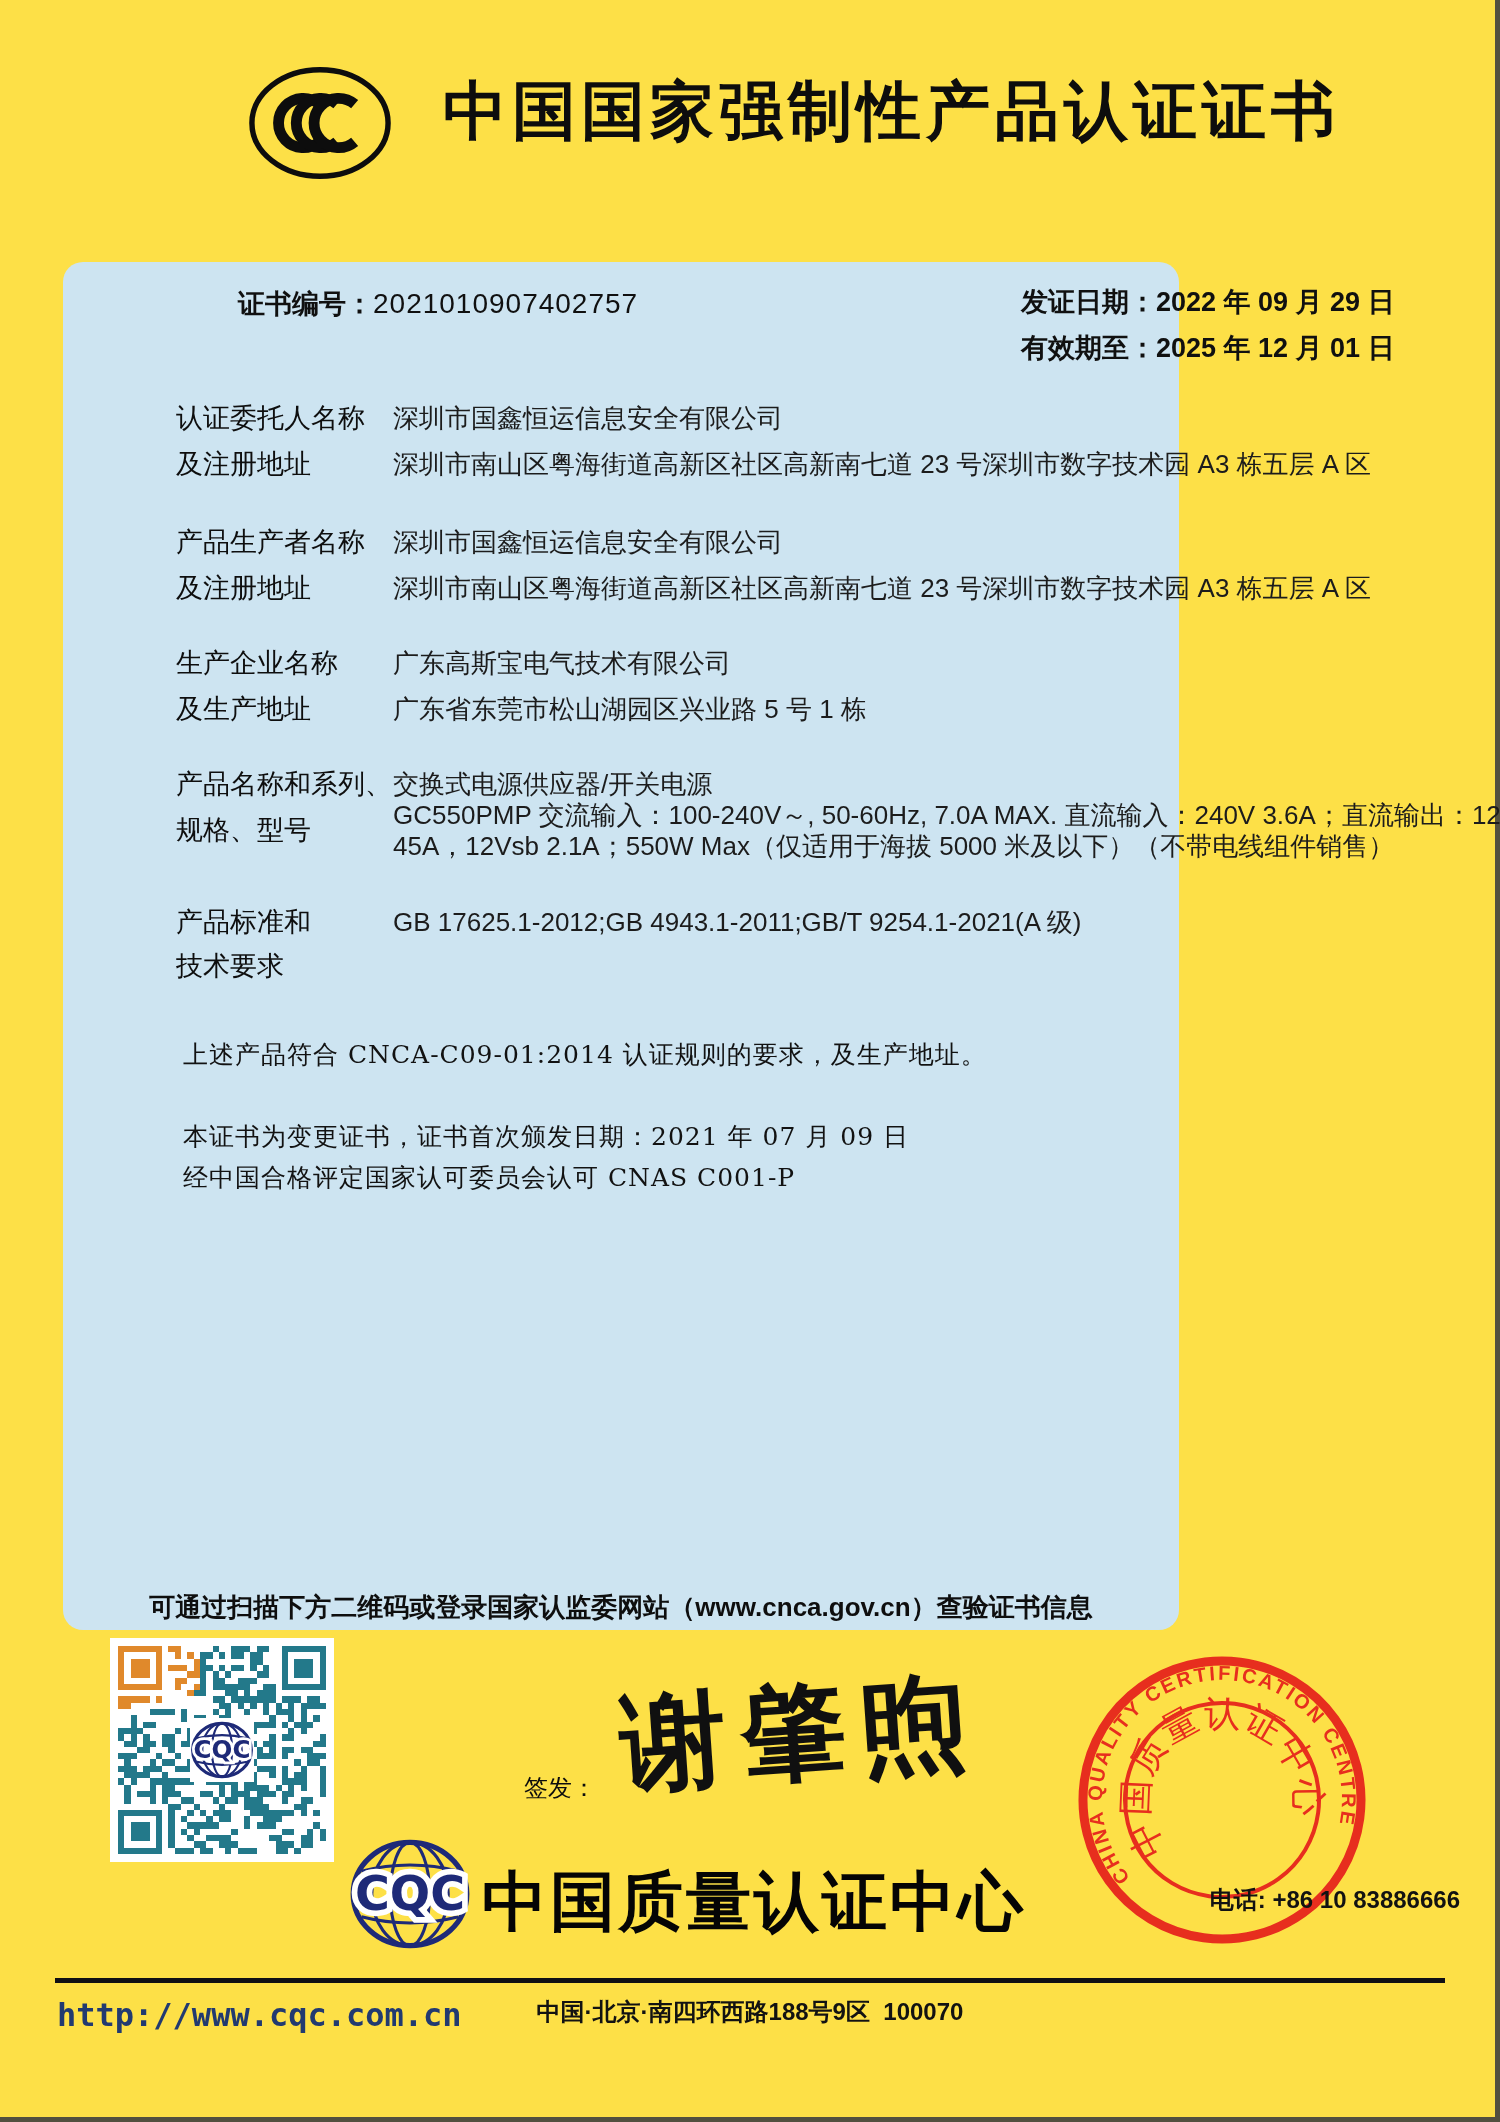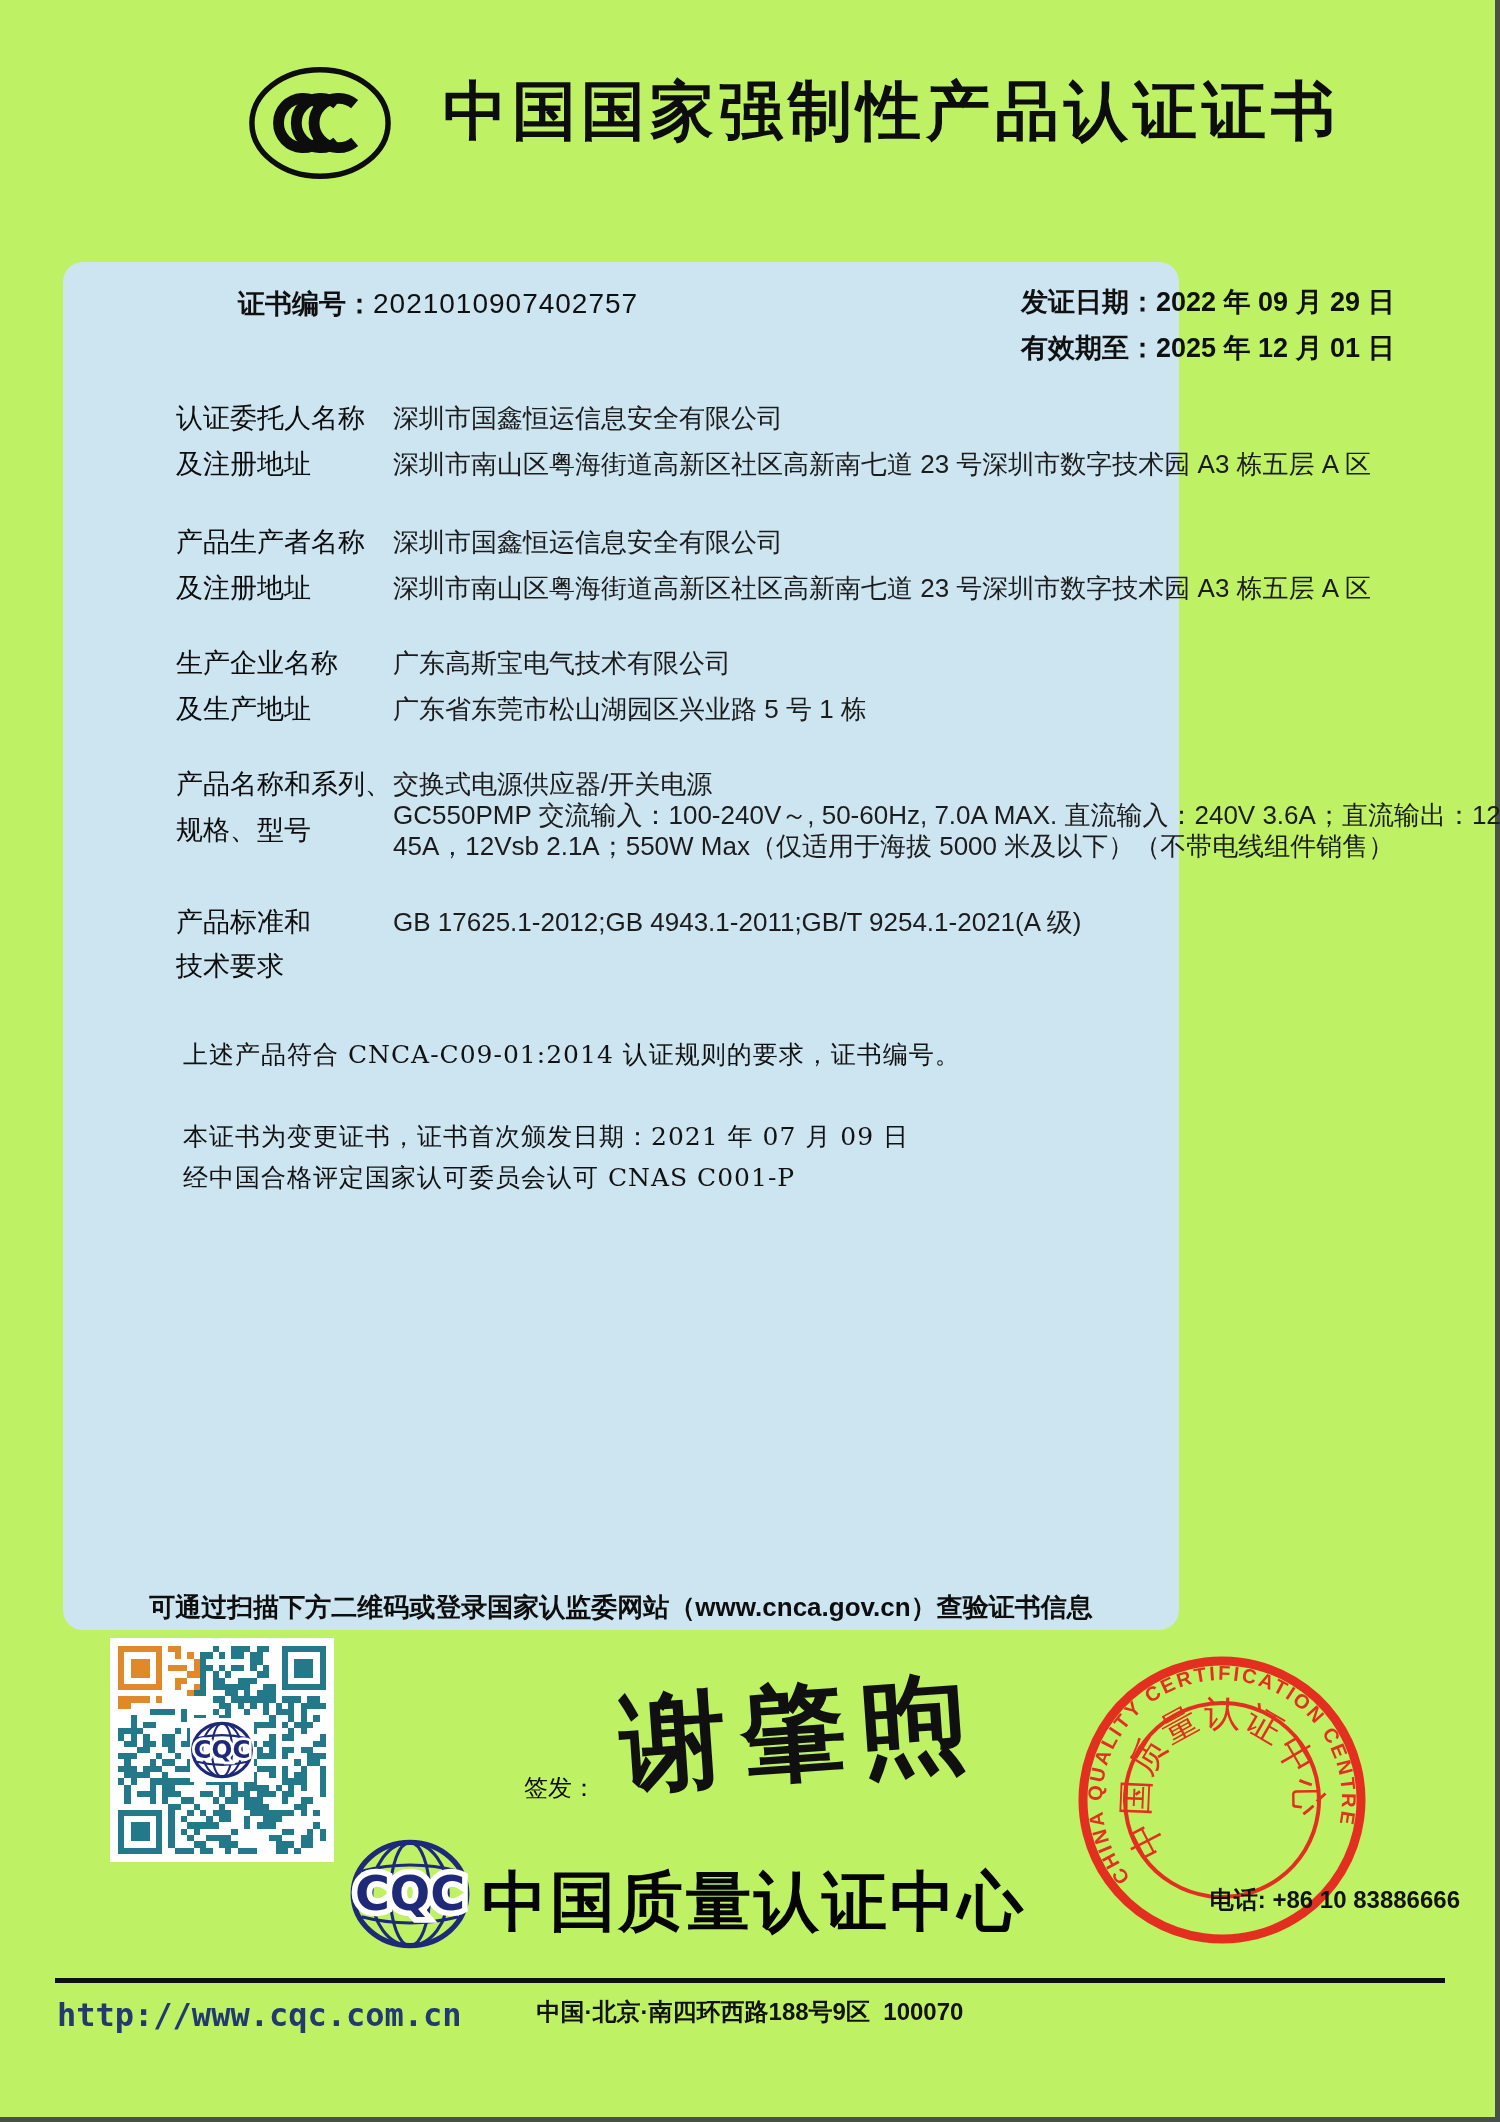--- a/index.html
+++ b/index.html
@@ -1,18 +1,18 @@
 <!DOCTYPE html>
 <html><head>
 <meta charset="utf-8">
 <style>
   html,body{margin:0;padding:0;background:#9aa3ab;}
   .page{
     position:relative;width:1500px;height:2122px;margin:0 auto;
-    background:#bef264;overflow:hidden;
+    background:#fde047;overflow:hidden;
     font-family:"Liberation Sans","DejaVu Sans",sans-serif;
     box-shadow:inset -5px -5px 0 rgba(52,54,62,.85);
   }
   
   .ccc-logo{position:absolute;left:246px;top:62px;width:148px;height:122px;}
   .page-title{
     position:absolute;left:443px;top:68px;font-size:64px;font-weight:700;
     color:#0d0d0d;letter-spacing:5px;white-space:nowrap;
   }
   
@@ -133,21 +133,21 @@
       <div class="fvalue" style="top:32px">GC550PMP 交流输入：100-240V～, 50-60Hz, 7.0A MAX. 直流输入：240V 3.6A；直流输出：12V</div>
       <div class="fvalue" style="top:63px">45A，12Vsb 2.1A；550W Max（仅适用于海拔 5000 米及以下）（不带电线组件销售）</div>
     </div>
 
     <div class="frow" style="top:642px">
       <div class="flabel" style="top:0">产品标准和</div>
       <div class="flabel" style="top:44px">技术要求</div>
       <div class="fvalue" style="top:1px">GB 17625.1-2012;GB 4943.1-2011;GB/T 9254.1-2021(A 级)</div>
     </div>
 
-    <div class="stmt" style="top:776px">上述产品符合 CNCA-C09-01:2014 认证规则的要求，证书编号。</div>
+    <div class="stmt" style="top:776px">上述产品符合 CNCA-C09-01:2014 认证规则的要求，及生产地址。</div>
     <div class="stmt" style="top:858px">本证书为变更证书，证书首次颁发日期：2021 年 07 月 09 日</div>
     <div class="stmt" style="top:899px">经中国合格评定国家认可委员会认可 CNAS C001-P</div>
 
     <div class="qrnote">可通过扫描下方二维码或登录国家认监委网站（www.cnca.gov.cn）查验证书信息</div>
   </div>
 
   <div class="qr">
     <svg class="grid" id="qr-grid" viewBox="0 0 33 33" shape-rendering="crispEdges">
         <rect x="8" y="0" width="1" height="1" fill="#e0892b"></rect>
         <rect x="9" y="0" width="1" height="1" fill="#e0892b"></rect>

